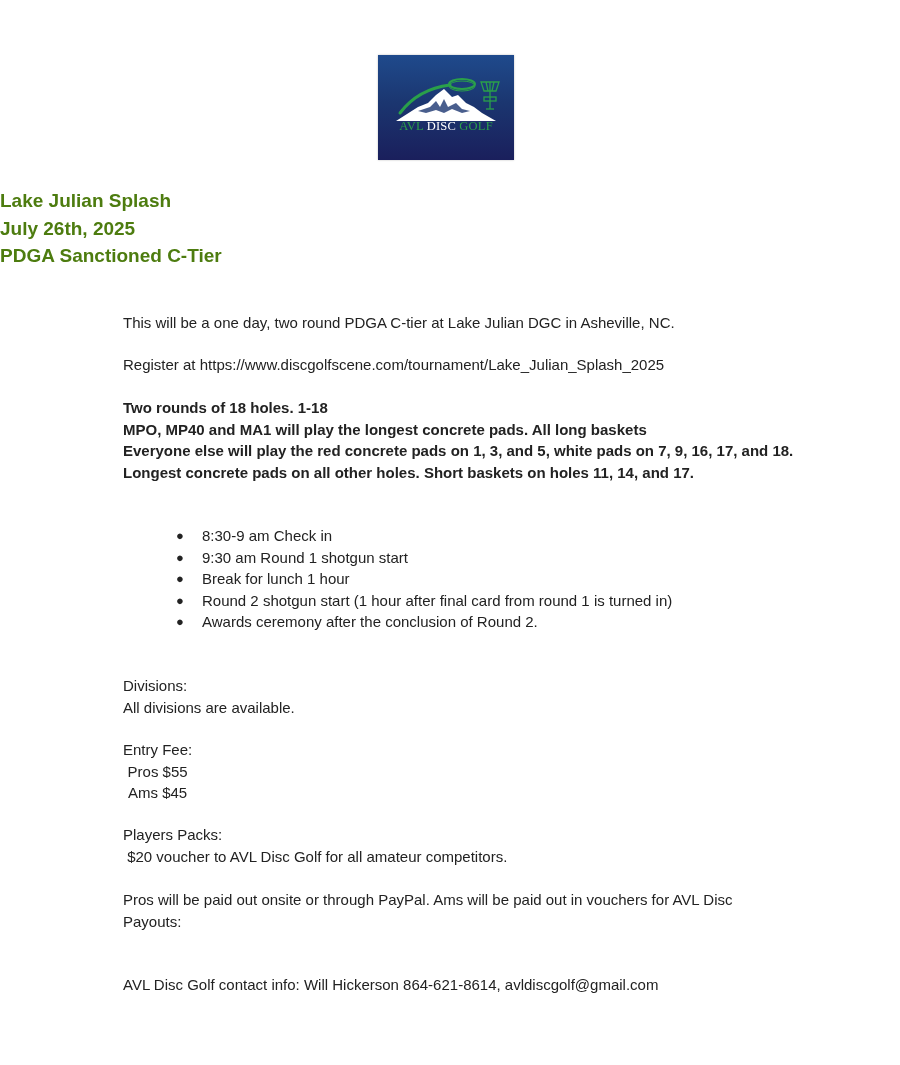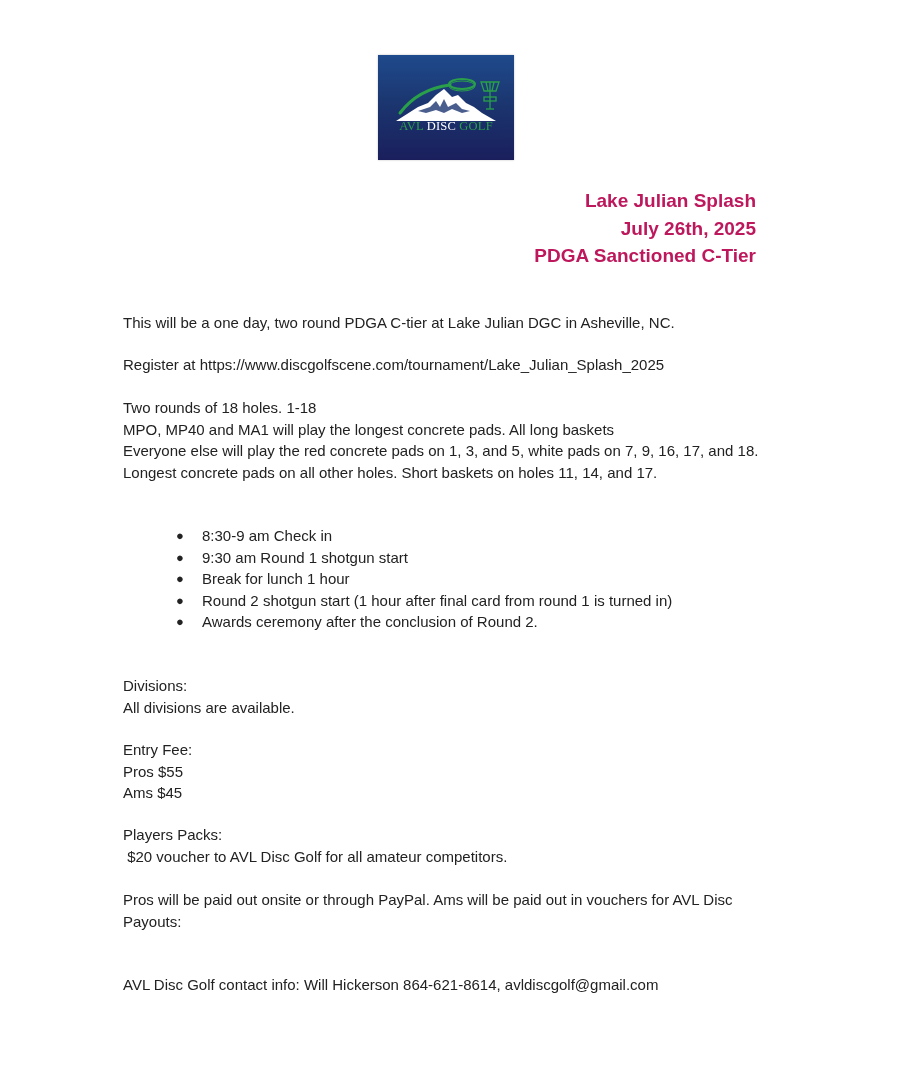--- a/index.html
+++ b/index.html
@@ -38,25 +38,25 @@
     }
     .logo-text .avl { color: #2aa04a; }
     .logo-text .disc { color: #ffffff; }
     .logo-text .golf { color: #2aa04a; }
 
     .title-block {
       position: absolute;
       left: 0;
       width: 756px;
       top: 187px;
-      text-align: right;
+      text-align: left;
       font-weight: bold;
       font-size: 19px;
       line-height: 27.5px;
-      color: #be185d;
+      color: #4d7c0f;
     }
     .title-block div { margin: 0; }
 
     .body-text {
       position: absolute;
       left: 106px;
       font-size: 15px;
       line-height: 21.5px;
       color: #222;
       white-space: nowrap;
@@ -117,21 +117,21 @@
   <div>PDGA Sanctioned C-Tier</div>
 </div>
 
 <div class="body-text" style="top:312px;">
   <div class="line">This will be a one day, two round PDGA C-tier at Lake Julian DGC in Asheville, NC.</div>
 </div>
 <div class="body-text" style="top:354px;">
   <div class="line">Register at https://www.discgolfscene.com/tournament/Lake_Julian_Splash_2025</div>
 </div>
 
-<div class="body-text" style="top:397px;">
+<div class="body-text" style="top:397px;font-weight:bold;">
   <div class="line">Two rounds of 18 holes.  1-18</div>
   <div class="line">MPO, MP40 and MA1  will play the longest concrete pads. All long baskets</div>
   <div class="line">Everyone else will play the red concrete pads on 1, 3, and 5, white pads on 7, 9, 16, 17, and 18.</div>
   <div class="line">Longest concrete pads on all other holes.  Short baskets on holes 11, 14, and 17.</div>
 </div>
 
 <div class="body-text" style="top:525px;">
   <ul class="schedule">
     <li>
       <span class="bullet">●</span>
@@ -154,21 +154,21 @@
       <span>Awards ceremony after the conclusion of Round 2.</span>
     </li>
   </ul>
 </div>
 
 <div class="body-text" style="top:675px;">
   <div class="line">Divisions:</div>
   <div class="line">All divisions are available.</div>
 </div>
 
-<div class="body-text" style="top:739px;">
+<div class="body-text" style="top:739px;text-align:center;">
   <div class="line">Entry Fee:</div>
   <div class="line">Pros $55</div>
   <div class="line">Ams $45</div>
 </div>
 
 <div class="body-text" style="top:824px;">
   <div class="line">Players Packs:</div>
   <div class="line" style="white-space:pre;"> $20 voucher to AVL Disc Golf for all amateur competitors.</div>
 </div>
 

